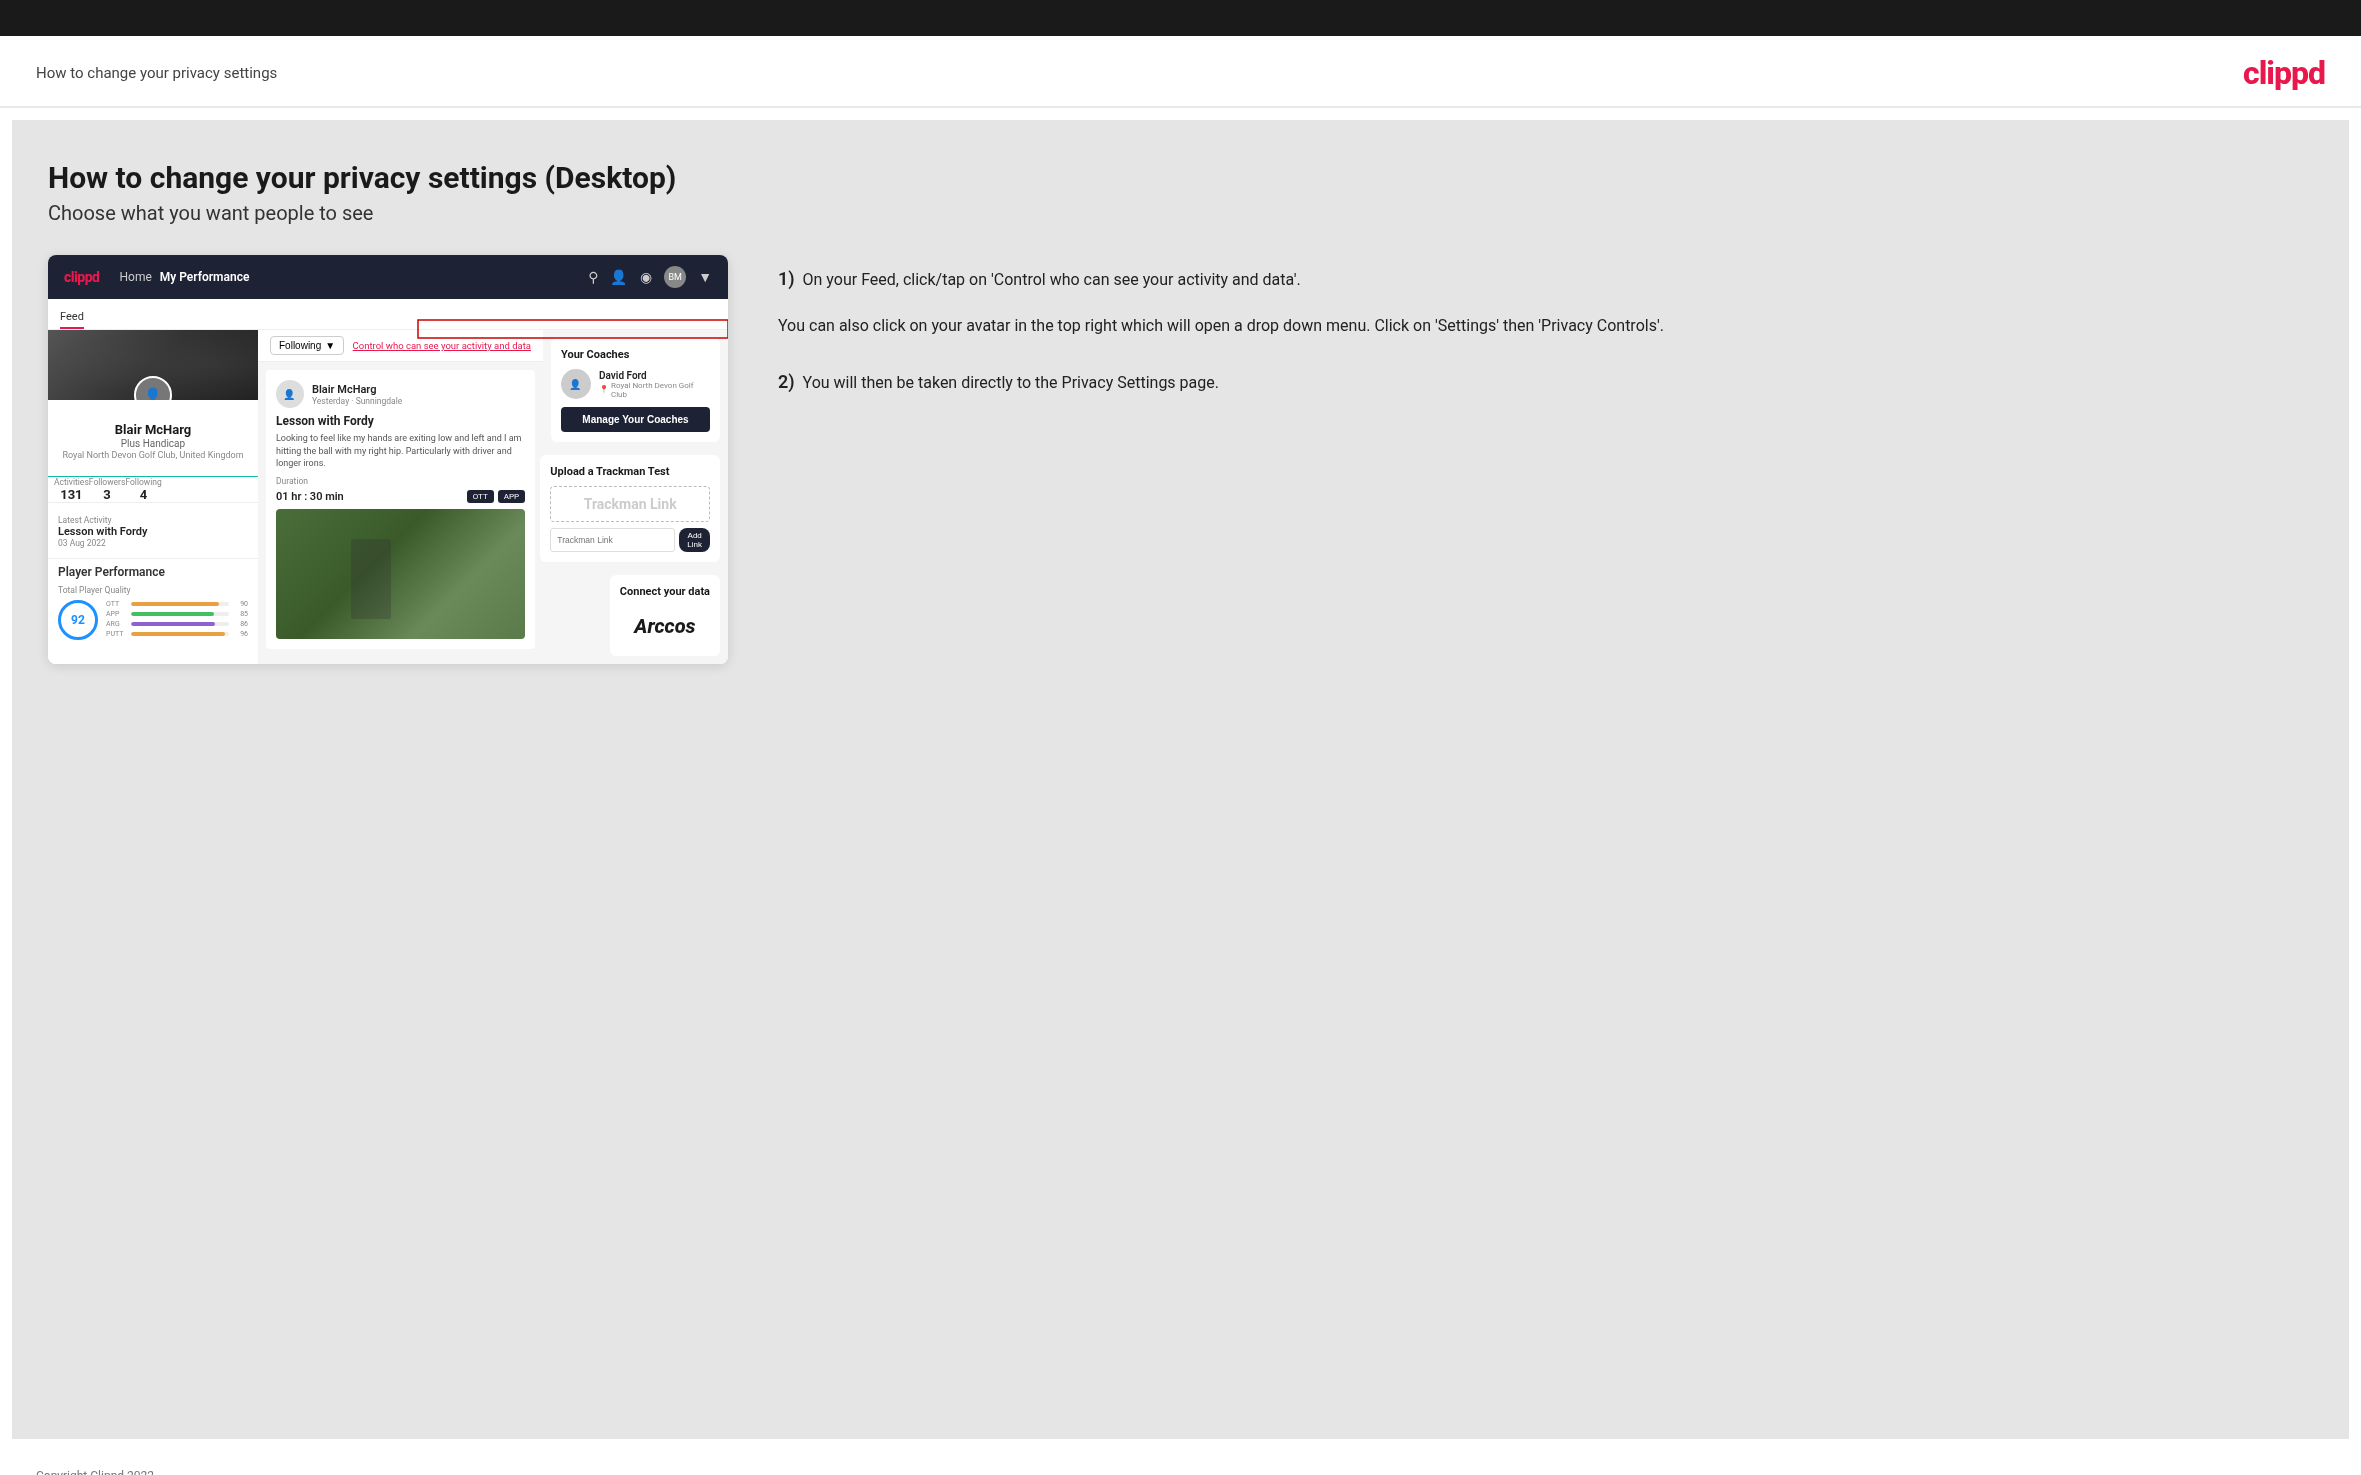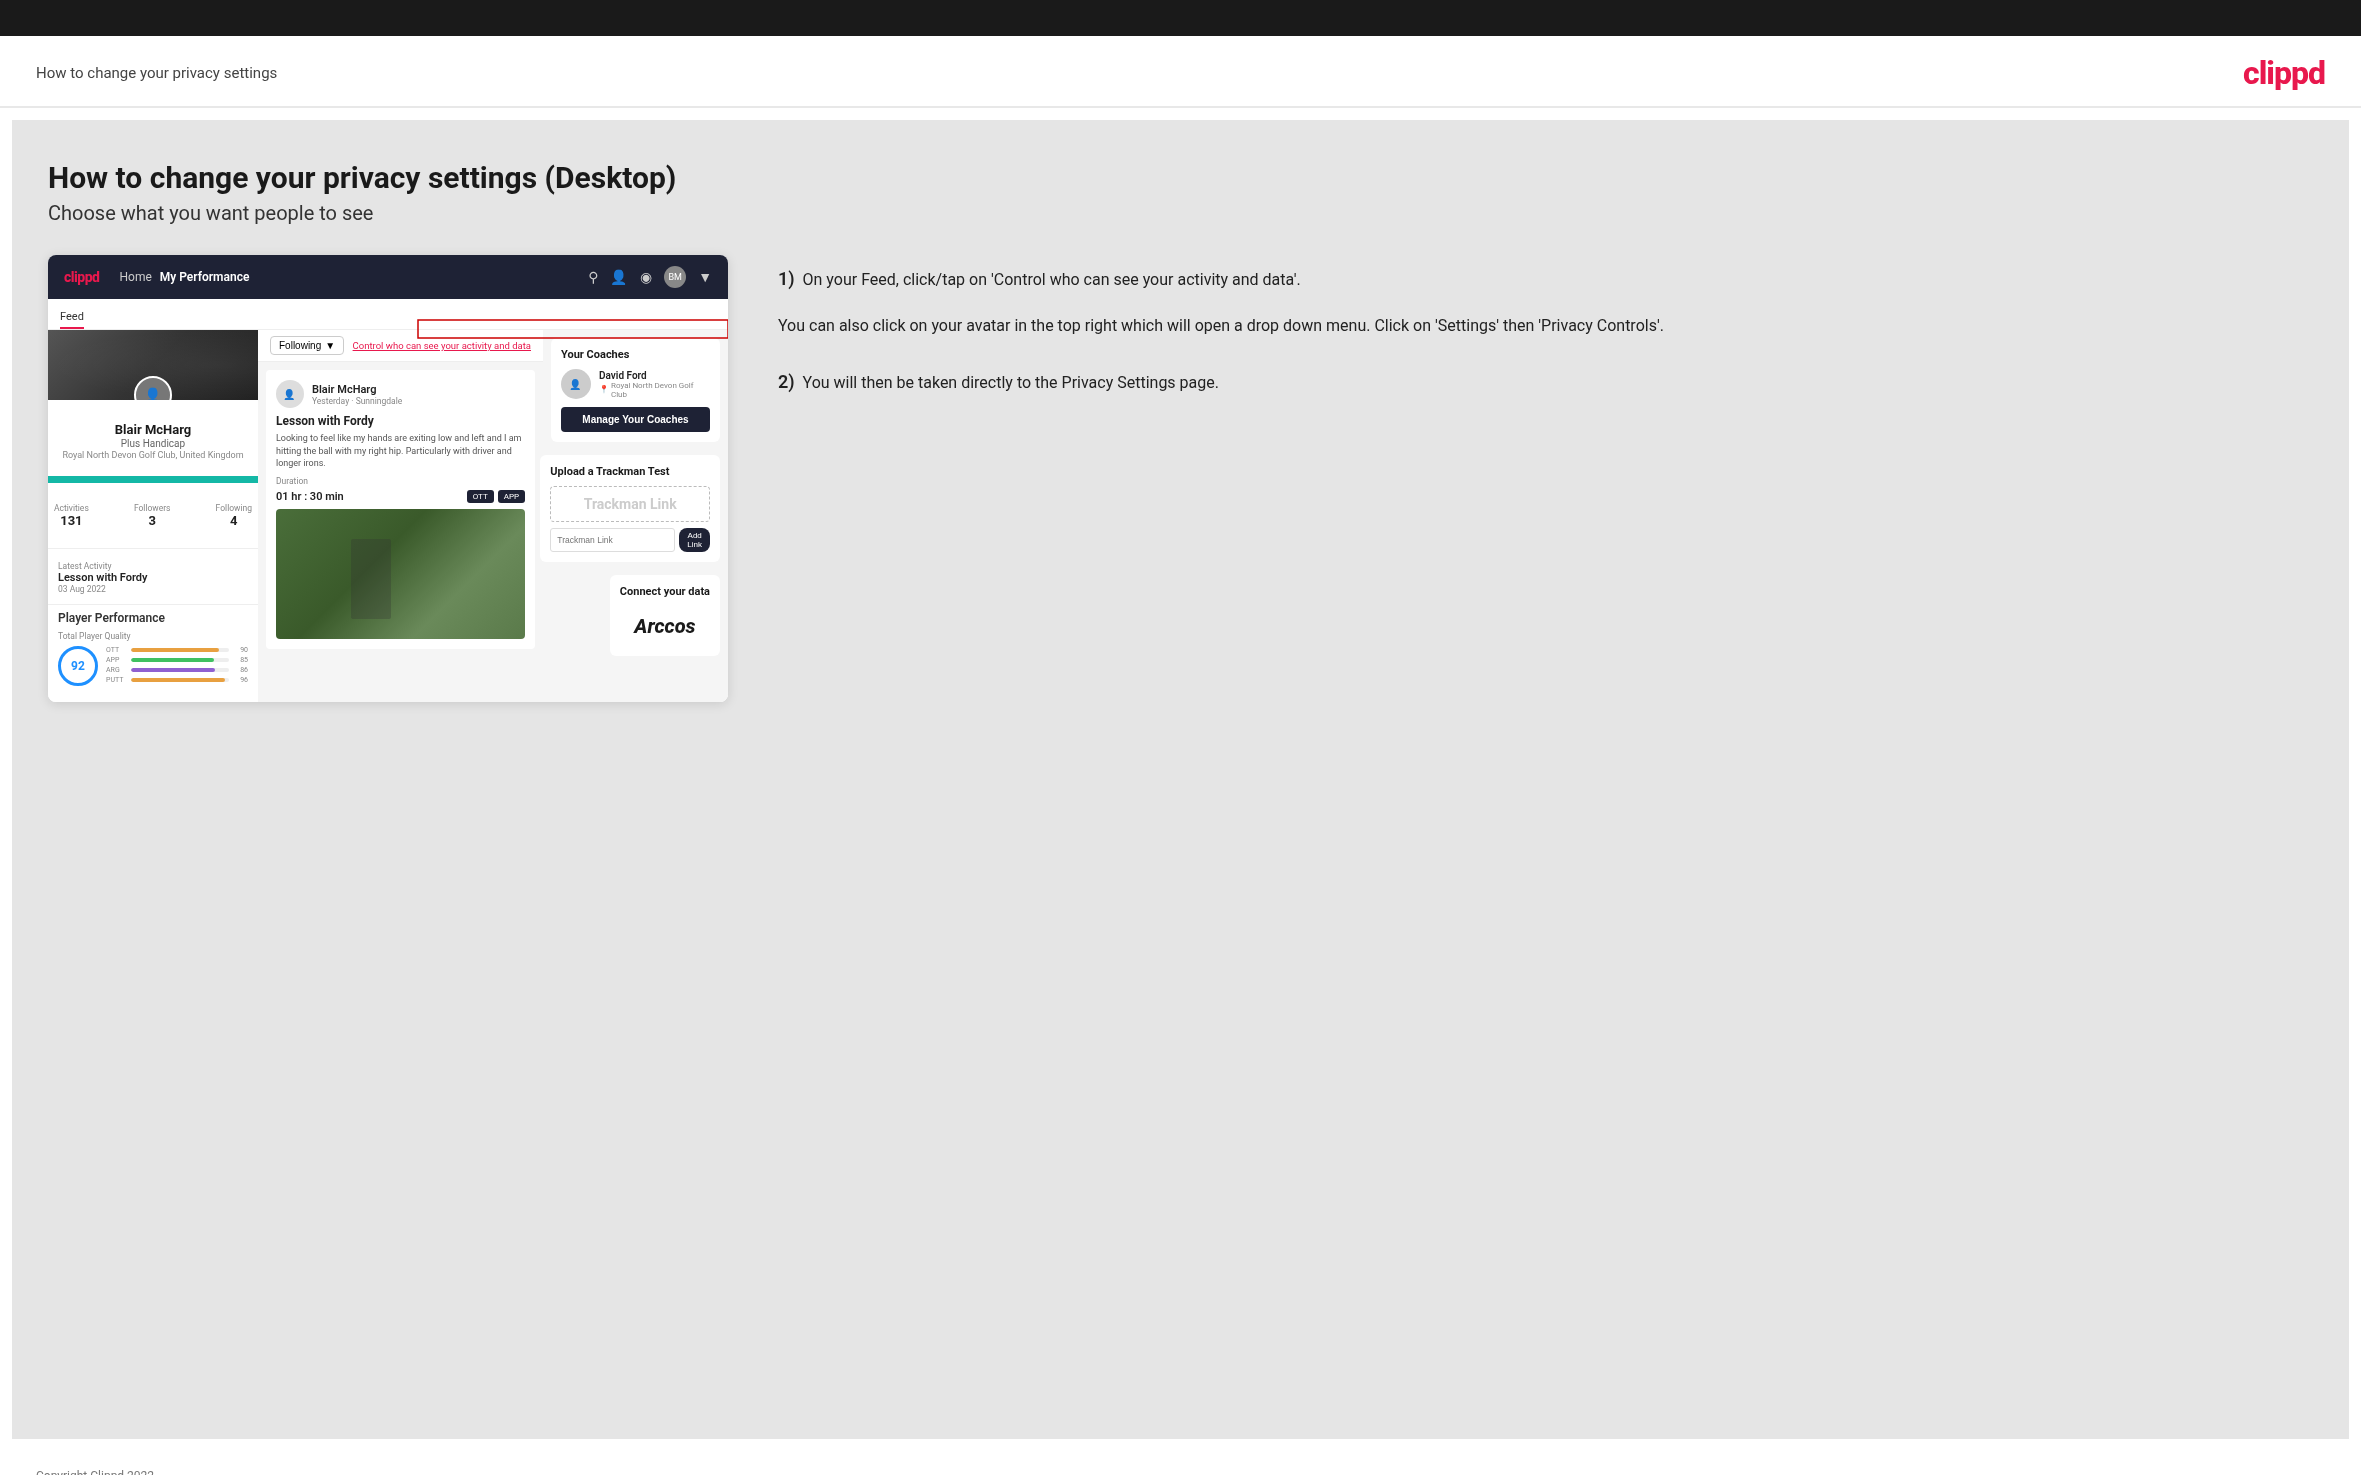--- a/index.html
+++ b/index.html
@@ -185,23 +185,23 @@
       font-size: 10px;
       color: #666;
       margin: 1px 0;
     }
     .profile-club {
       font-size: 9px;
       color: #888;
     }
     .profile-stats {
       display: flex;
-      justify-content: space-between;
-      padding: 20px 6px;
-      border-top: 7px solid #14b8a6;
+      justify-content: flex-start;
+      padding: 0 6px;
+      border-top: 1px solid #14b8a6;
       border-bottom: 1px solid #eee;
       margin: 6px 0;
     }
     .stat-item { text-align: center; }
     .stat-label { font-size: 8.5px; color: #888; }
     .stat-value { font-size: 13px; font-weight: 700; color: #222; }
     .latest-activity {
       padding: 6px 10px;
     }
     .latest-label { font-size: 8.5px; color: #888; }

